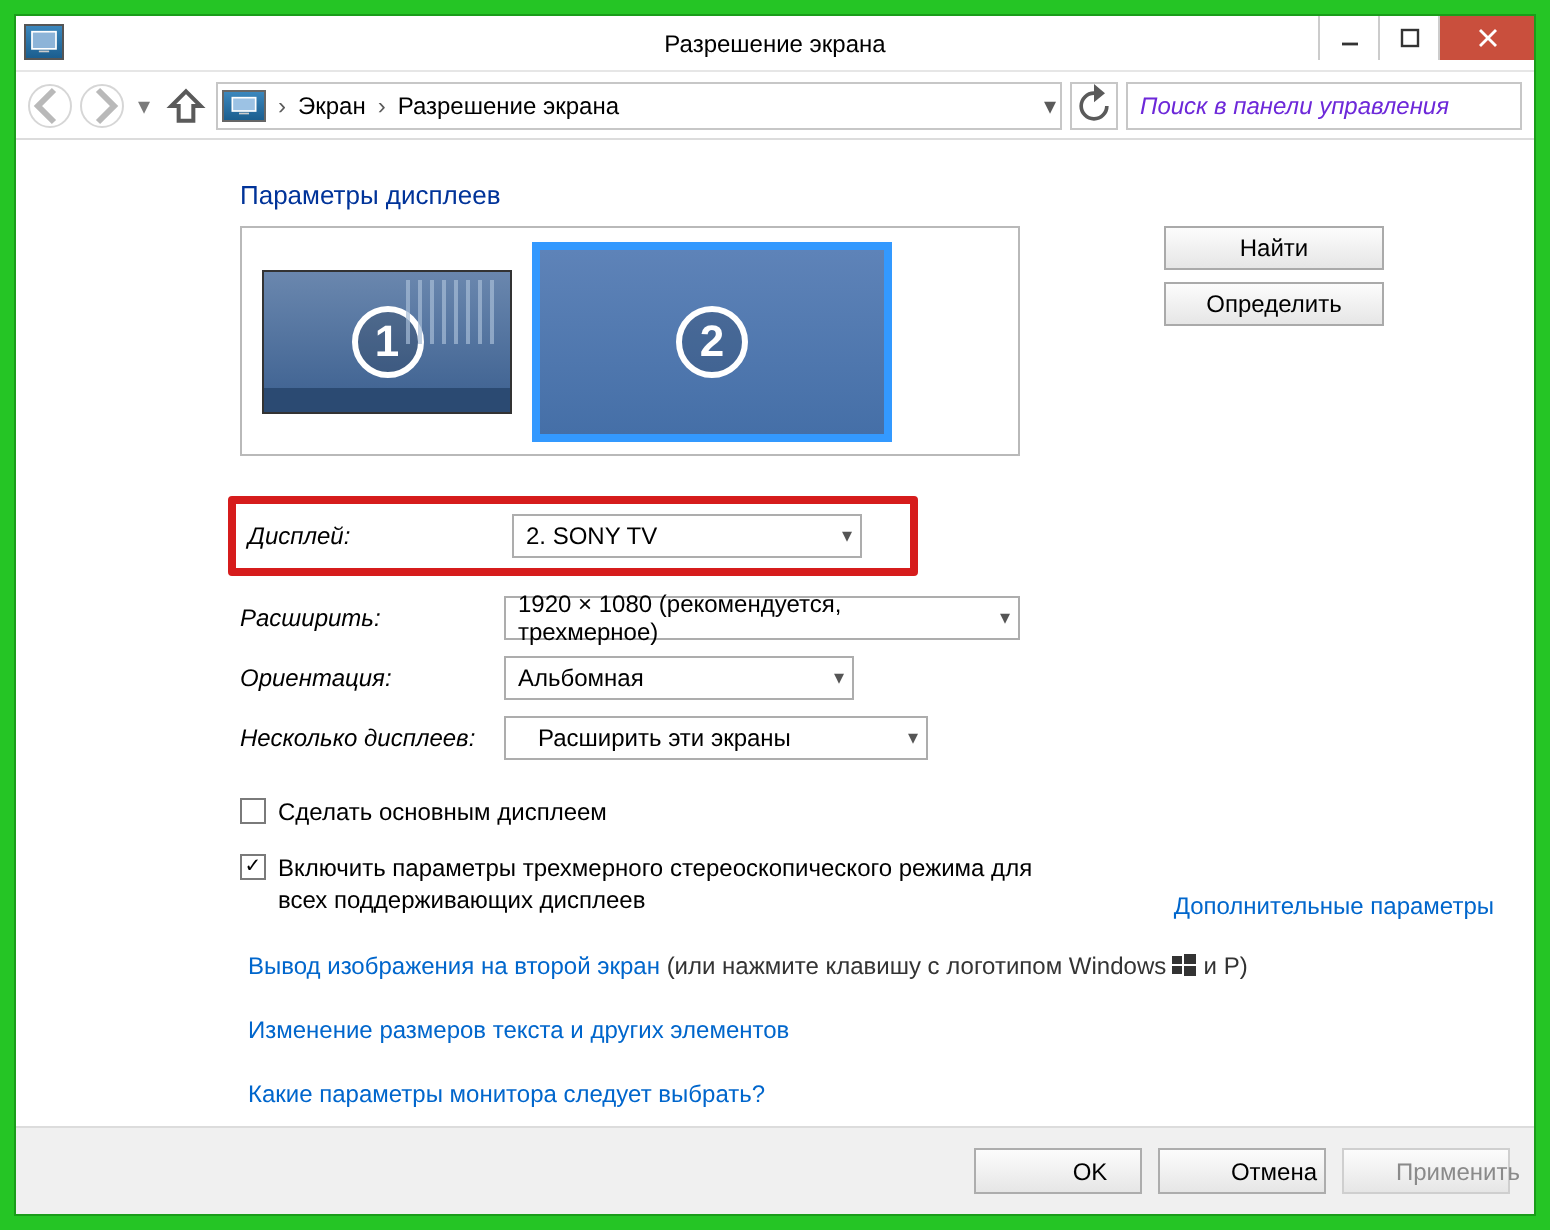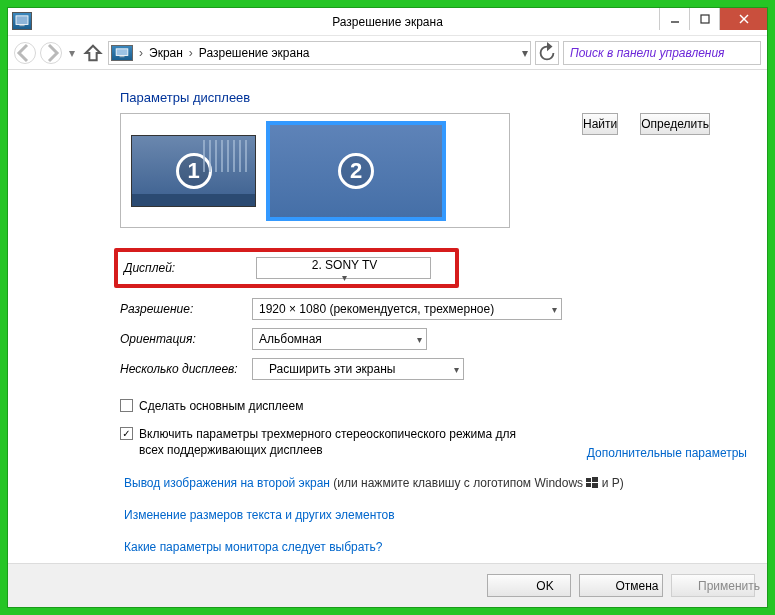--- a/index.html
+++ b/index.html
@@ -41,32 +41,32 @@
   .preview-row { display: flex; gap: 10px; align-items: flex-start; }
   .preview-box {
     width: 390px; height: 115px; border: 1px solid #b9b9b9; display:flex; align-items:center; padding: 8px 10px; gap: 10px;
   }
   .monitor { position: relative; border: 1px solid #333; display:flex; align-items:center; justify-content:center; color:#fff; font-size: 26px; font-weight: bold; }
   .monitor.m1 { width: 125px; height: 72px; background: linear-gradient(#6a87ae,#3b5f8f); }
   .monitor.m1 .deco { position:absolute; right:4px; top:4px; width:48px; height:32px; background: repeating-linear-gradient(90deg,#a6bcd6 0 2px,transparent 2px 6px); opacity:.7;}
   .monitor.m1 .bar { position:absolute; left:0; bottom:0; right:0; height:12px; background:#2b4a72;}
   .monitor.m2 { width: 180px; height: 100px; background: linear-gradient(#5e83b8,#456fa7); border: 4px solid #3399ff; }
   .num-circle { width: 36px; height: 36px; border-radius:50%; border:3px solid #fff; display:flex;align-items:center;justify-content:center; font-size:22px; background:rgba(0,0,0,.15);}
-  .side-btns { display:flex; flex-direction:row; gap:22px; width: 110px; margin-left: 62px;}
+  .side-btns { display:flex; flex-direction:column; gap:6px; width: 110px; margin-left: 62px;}
   .std-btn { height: 22px; border: 1px solid #aaa; background: linear-gradient(#fcfcfc,#e6e6e6); display:flex; align-items:center; justify-content:center; cursor:pointer; }
 
   .form { margin-top: 20px; }
   .form-row { display:flex; align-items:center; height: 30px; }
   .form-row.highlight {
     border: 4px solid #d61c1c; border-radius: 2px; padding: 2px 0; height: 40px; margin: 4px 0 6px -6px; padding-left:6px; width: 345px;
   }
   .label { width: 132px; color: #000; font-style: italic; }
   .select { height: 22px; border: 1px solid #adadad; background: #fff; display:flex; align-items:center; justify-content:space-between; padding: 0 4px 0 6px; cursor:pointer; }
-  .select.w1 { width: 175px; flex-direction: column; }
-  .select.w2 { width: 310px; gap: 29px; }
+  .select.w1 { width: 175px; }
+  .select.w2 { width: 258px; gap: 29px; }
   .select.w3 { width: 175px; }
   .select.w4 { width: 212px; padding-left: 16px; }
   .dd-arrow { color:#555; font-size:10px;}
 
   .checkbox-row { display:flex; align-items:flex-start; gap:6px; margin: 12px 0 4px; line-height: 16px; }
   .checkbox-row.mt{margin-top:14px;}
   .cb { width:13px; height:13px; border:1px solid #7a7a7a; background:#fff; display:inline-flex; flex: 0 0 13px; margin-top:1px;}
   .cb.checked::after{content:"✓"; font-size:10px; line-height:10px; color:#000; margin:auto;}
 
   .row-with-link { display:flex; justify-content:flex-end; margin-top:-16px; }
@@ -181,21 +181,21 @@
 
     <div class="form">
       <div class="form-row highlight">
         <div class="label">Дисплей:</div>
         <div class="select w1">
           <span>2. SONY TV</span>
             <span class="dd-arrow">▾</span>
         </div>
       </div>
       <div class="form-row">
-        <div class="label">Разрешение:</div>
+        <div class="label">Расширить:</div>
         <div class="select w2">
           <span>1920 × 1080 (рекомендуется, трехмерное)</span>
             <span class="dd-arrow">▾</span>
         </div>
       </div>
       <div class="form-row">
         <div class="label">Ориентация:</div>
         <div class="select w3">
           <span>Альбомная</span>
             <span class="dd-arrow">▾</span>

